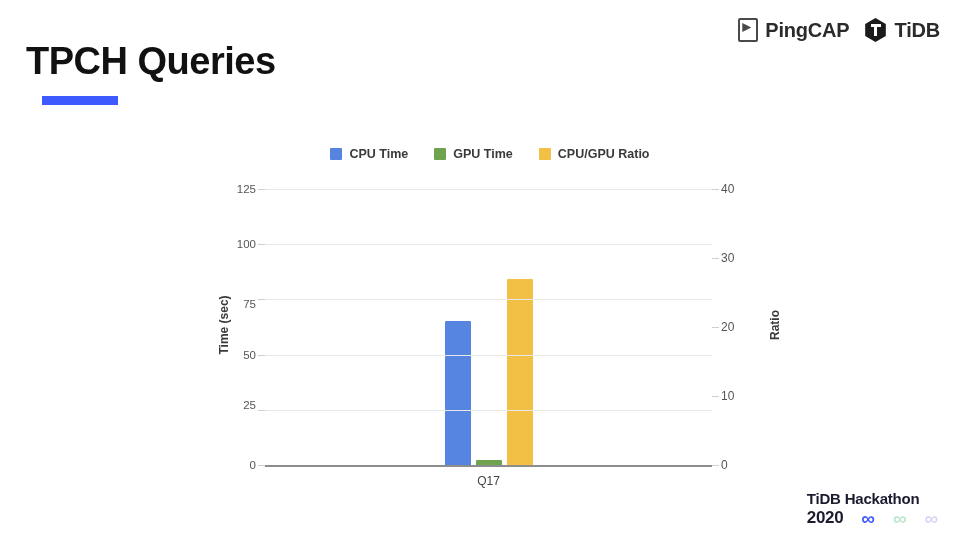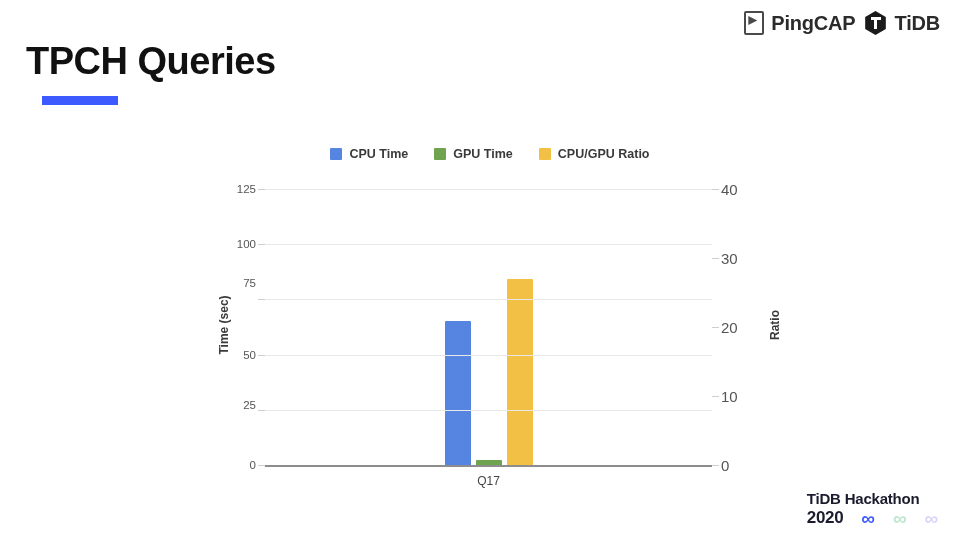--- a/index.html
+++ b/index.html
@@ -2,21 +2,21 @@
 <html><head>
 <meta charset="utf-8">
 <style>
   html,body{margin:0;padding:0;}
   body{
     width:960px;height:540px;overflow:hidden;background:#ffffff;
     font-family:"Liberation Sans","DejaVu Sans",sans-serif;
     position:relative;
   }
   
-  .brand-bar{position:absolute;top:11px;right:20px;display:flex;align-items:center;gap:8px;padding-left:26px;}
+  .brand-bar{position:absolute;top:18px;right:20px;display:flex;align-items:center;gap:14px;padding-left:26px;}
   .brand{display:flex;align-items:center;gap:7px;}
   .brand-text{font-size:20px;font-weight:700;color:#2b2b2b;letter-spacing:-0.2px;}
   .pingcap-mark{width:20px;height:24px;position:relative;}
   .pingcap-mark .outer{position:absolute;inset:0;border:2px solid #4a4a4a;border-radius:2px;}
   .pingcap-mark .inner{position:absolute;left:4px;top:5px;width:9px;height:9px;background:#4a4a4a;
      clip-path:polygon(0 0,100% 50%,0 100%);}
   .tidb-mark{width:24px;height:24px;background:#1b1b1b;
      clip-path:polygon(50% 0,93% 25%,93% 75%,50% 100%,7% 75%,7% 25%);
      position:relative;}
   .tidb-mark::after{content:"";position:absolute;left:7px;top:6px;width:10px;height:3px;background:#fff;}
@@ -44,21 +44,21 @@
   .y2-title{
     position:absolute;right:0px;top:50%;transform:translateY(-50%) rotate(-90deg);
     font-size:12px;font-weight:700;color:#3a3a3a;white-space:nowrap;
   }
   .grid{position:absolute;left:75px;right:78px;top:14px;height:276px;}
   .gridline{position:absolute;left:0;right:0;height:1px;background:#e8e8e8;}
   .gridline.axis{background:#8d8d8d;height:1.5px;}
   .ytick{position:absolute;right:calc(100% + 9px);transform:translateY(-50%);
      font-size:11.5px;color:#555;white-space:nowrap;}
   .y2tick{position:absolute;left:calc(100% + 9px);transform:translateY(-50%);
-     font-size:15px;color:#555;white-space:nowrap;}
+     font-size:12px;color:#555;white-space:nowrap;}
   .ytickmark{position:absolute;right:100%;width:7px;height:1px;background:#cfcfcf;}
   .y2tickmark{position:absolute;left:100%;width:7px;height:1px;background:#cfcfcf;}
 
   .bars{position:absolute;left:0;right:0;bottom:0;top:0;display:flex;}
   .group{flex:1;position:relative;display:flex;align-items:flex-end;justify-content:center;gap:5px;}
   .bar{width:26px;border-radius:1px 1px 0 0;}
   .xlabel{position:absolute;top:calc(100% + 9px);left:0;right:0;text-align:center;
      font-size:12px;color:#444;}
 
   
@@ -123,21 +123,21 @@
     <div class="gridline axis" style="top: 276px;"></div>
         <div class="ytick" style="top: 276px;">0</div>
         <div class="ytickmark" style="top: 276px;"></div>
         <div class="gridline" style="top: 220.8px;"></div>
         <div class="ytick" style="top: 216px;">25</div>
         <div class="ytickmark" style="top: 220.8px;"></div>
         <div class="gridline" style="top: 165.6px;"></div>
         <div class="ytick" style="top: 165.6px;">50</div>
         <div class="ytickmark" style="top: 165.6px;"></div>
         <div class="gridline" style="top: 110.4px;"></div>
-        <div class="ytick" style="top: 94px;">75</div>
+        <div class="ytick" style="top: 115px;">75</div>
         <div class="ytickmark" style="top: 110.4px;"></div>
         <div class="gridline" style="top: 55.2px;"></div>
         <div class="ytick" style="top: 55.2px;">100</div>
         <div class="ytickmark" style="top: 55.2px;"></div>
         <div class="gridline" style="top: 0px;"></div>
         <div class="ytick" style="top: 0px;">125</div>
         <div class="ytickmark" style="top: 0px;"></div>
         <div class="y2tick" style="top: 276px;">0</div>
         <div class="y2tickmark" style="top: 276px;"></div>
         <div class="y2tick" style="top: 207px;">10</div>

